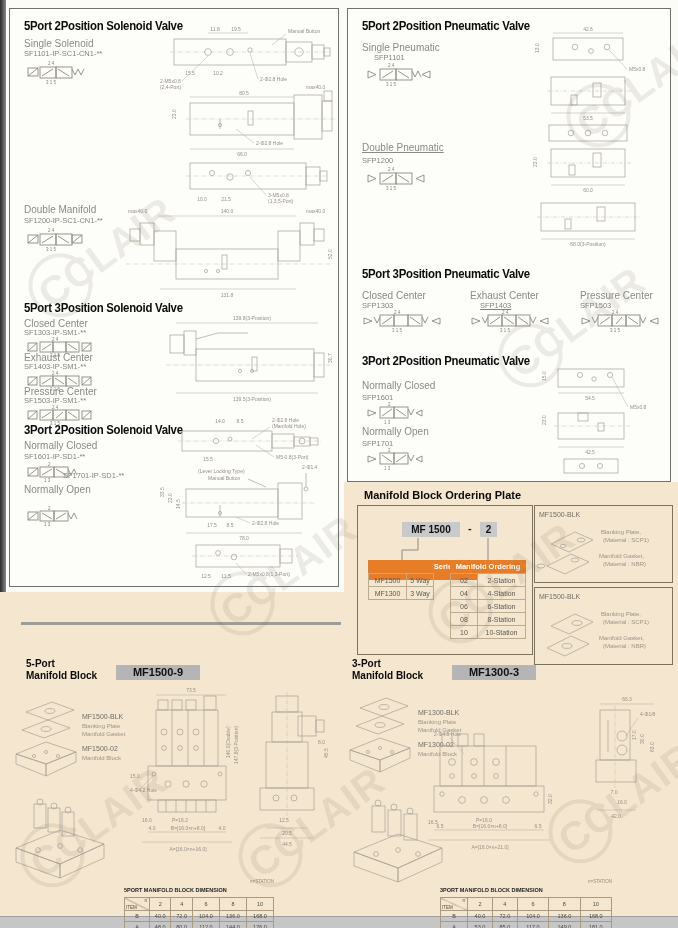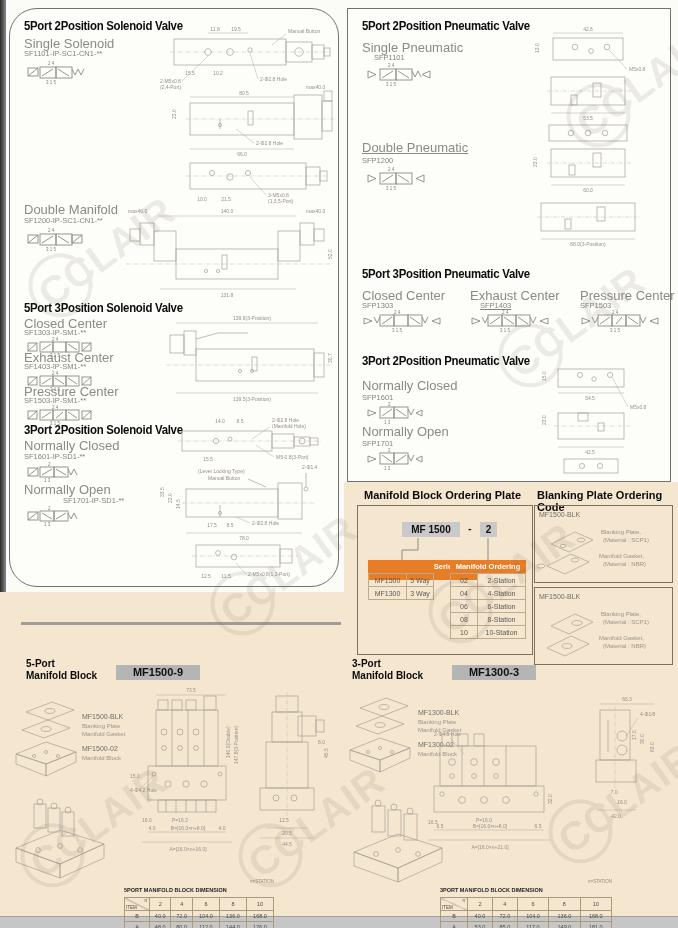--- a/index.html
+++ b/index.html
@@ -3,21 +3,21 @@
 <meta charset="utf-8">
 <style>
   html,body{margin:0;padding:0;background:#8f8f8f;}
   .page{position:relative;width:678px;height:928px;background:#f5e6cf;overflow:hidden;
         font-family:"Liberation Sans",sans-serif;}
   .abs{position:absolute;}
   .whitebg{position:absolute;background:#fbfbf8;}
   .pnl{position:absolute;background:#fdfdfa;border:1px solid #72726c;}
   .h1{font-weight:bold;font-size:12px;color:#0b0b0b;letter-spacing:-0.3px;white-space:nowrap;
       transform:scaleX(.95);transform-origin:0 50%;}
-  .lab{font-size:13px;color:#8b8b85;white-space:nowrap;line-height:9px;}
+  .lab{font-size:10px;color:#8b8b85;white-space:nowrap;line-height:9px;}
   .code{font-size:7.5px;color:#84847e;white-space:nowrap;line-height:9px;}
   .ann1{font-size:7px;color:#6e6e68;white-space:nowrap;line-height:9px;}
   .ann2{font-size:6px;color:#9a958c;white-space:nowrap;line-height:8px;}
   svg{overflow:visible;}
   svg text{font-family:"Liberation Sans",sans-serif;}
   .dim{font-size:5px;fill:#97918a;}
   .dimc{font-size:5px;fill:#97918a;text-anchor:middle;}
   .sym{font-size:4.5px;fill:#84847e;}
   .cadA{stroke:#a6a096;fill:none;stroke-width:.7;}
   .cadB{stroke:#8d897f;fill:none;stroke-width:.9;}
@@ -44,21 +44,21 @@
 </head>
 <body>
 
 <div class="page">
 
   <div class="whitebg" style="left:0;top:0;width:344px;height:592px;"></div>
   <div class="whitebg" style="left:344px;top:0;width:334px;height:482px;"></div>
   <div class="abs" style="left:0;top:0;width:6px;height:592px;background:linear-gradient(to right,#2a2a2a,#8a8a8a);"></div>
   <div class="abs" style="left:0;top:916px;width:678px;height:12px;background:#c6c6c6;border-top:1px solid #9e9e9e;"></div>
 
-  <div class="pnl" style="left:9px;top:8px;width:328px;height:577px;border-radius:28px;">
+  <div class="pnl" style="left:9px;top:8px;width:328px;height:577px;">
 
     <div class="abs h1" style="left:14px;top:10px;">5Port 2Position Solenoid Valve</div>
 
     <div class="abs lab" style="left:14px;top:30px;">Single Solenoid</div>
     <div class="abs code" style="left:14px;top:40px;">SF1101-IP-SC1-CN1-**</div>
 
     <svg class="abs" style="left:12px;top:50px;" width="70" height="26">
       <text class="sym" x="26" y="6">2   4</text>
       <g class="cadB">
         <rect x="18" y="8" width="16" height="11"></rect>
@@ -277,21 +277,21 @@
         <line x1="20" y1="14" x2="30" y2="8"></line>
           <line x1="34" y1="8" x2="44" y2="14"></line>
         <rect x="6" y="7" width="10" height="8"></rect>
           <line x1="6" y1="15" x2="16" y2="7"></line>
         <polyline points="46,8 49,14 52,8 55,14"></polyline>
       </g>
       <text class="sym" x="22" y="21">1 3</text>
     </svg>
 
     <div class="abs lab" style="left:14px;top:476px;">Normally Open</div>
-    <div class="abs code" style="left:14px;top:487px;padding-left:39px;">SF1701-IP-SD1-**</div>
+    <div class="abs code" style="left:14px;top:462px;padding-left:39px;">SF1701-IP-SD1-**</div>
     <svg class="abs" style="left:12px;top:496px;" width="60" height="22">
       <text class="sym" x="26" y="5">2</text>
       <g class="cadB">
         <rect x="18" y="6" width="14" height="10"></rect>
           <rect x="32" y="6" width="14" height="10"></rect>
         <line x1="20" y1="8" x2="30" y2="14"></line>
           <line x1="34" y1="14" x2="44" y2="8"></line>
         <rect x="6" y="7" width="10" height="8"></rect>
           <line x1="6" y1="15" x2="16" y2="7"></line>
         <polyline points="46,8 49,14 52,8 55,14"></polyline>
@@ -616,21 +616,20 @@
             <td>8-Station</td>
           </tr>
       <tr>
             <td>10</td>
             <td>10-Station</td>
           </tr>
     </tbody>
       </table>
   </div>
 
-  <div class="abs" style="left:537px;top:489px;font-size:11px;font-weight:bold;color:#0b0b0b;">Blanking Plate Ordering  Code</div>
   <div class="abs" style="left:534px;top:505px;width:137px;height:76px;border:1px solid #7d725f;">
     <div class="abs ann1" style="left:4px;top:4px;">MF1500-BLK</div>
     <svg class="abs" style="left:6px;top:16px;" width="58" height="56">
       <g class="cadA">
         <polygon points="10,22 34,10 52,18 28,30"></polygon>
           <ellipse cx="40" cy="18" rx="4" ry="2"></ellipse>
           <ellipse cx="22" cy="24" rx="3" ry="1.6"></ellipse>
         <polygon points="6,44 30,32 48,40 24,52"></polygon>
           <ellipse cx="20,44" cy="44" rx="4" ry="2"></ellipse>
           <ellipse cx="34" cy="38" rx="4" ry="2"></ellipse>

